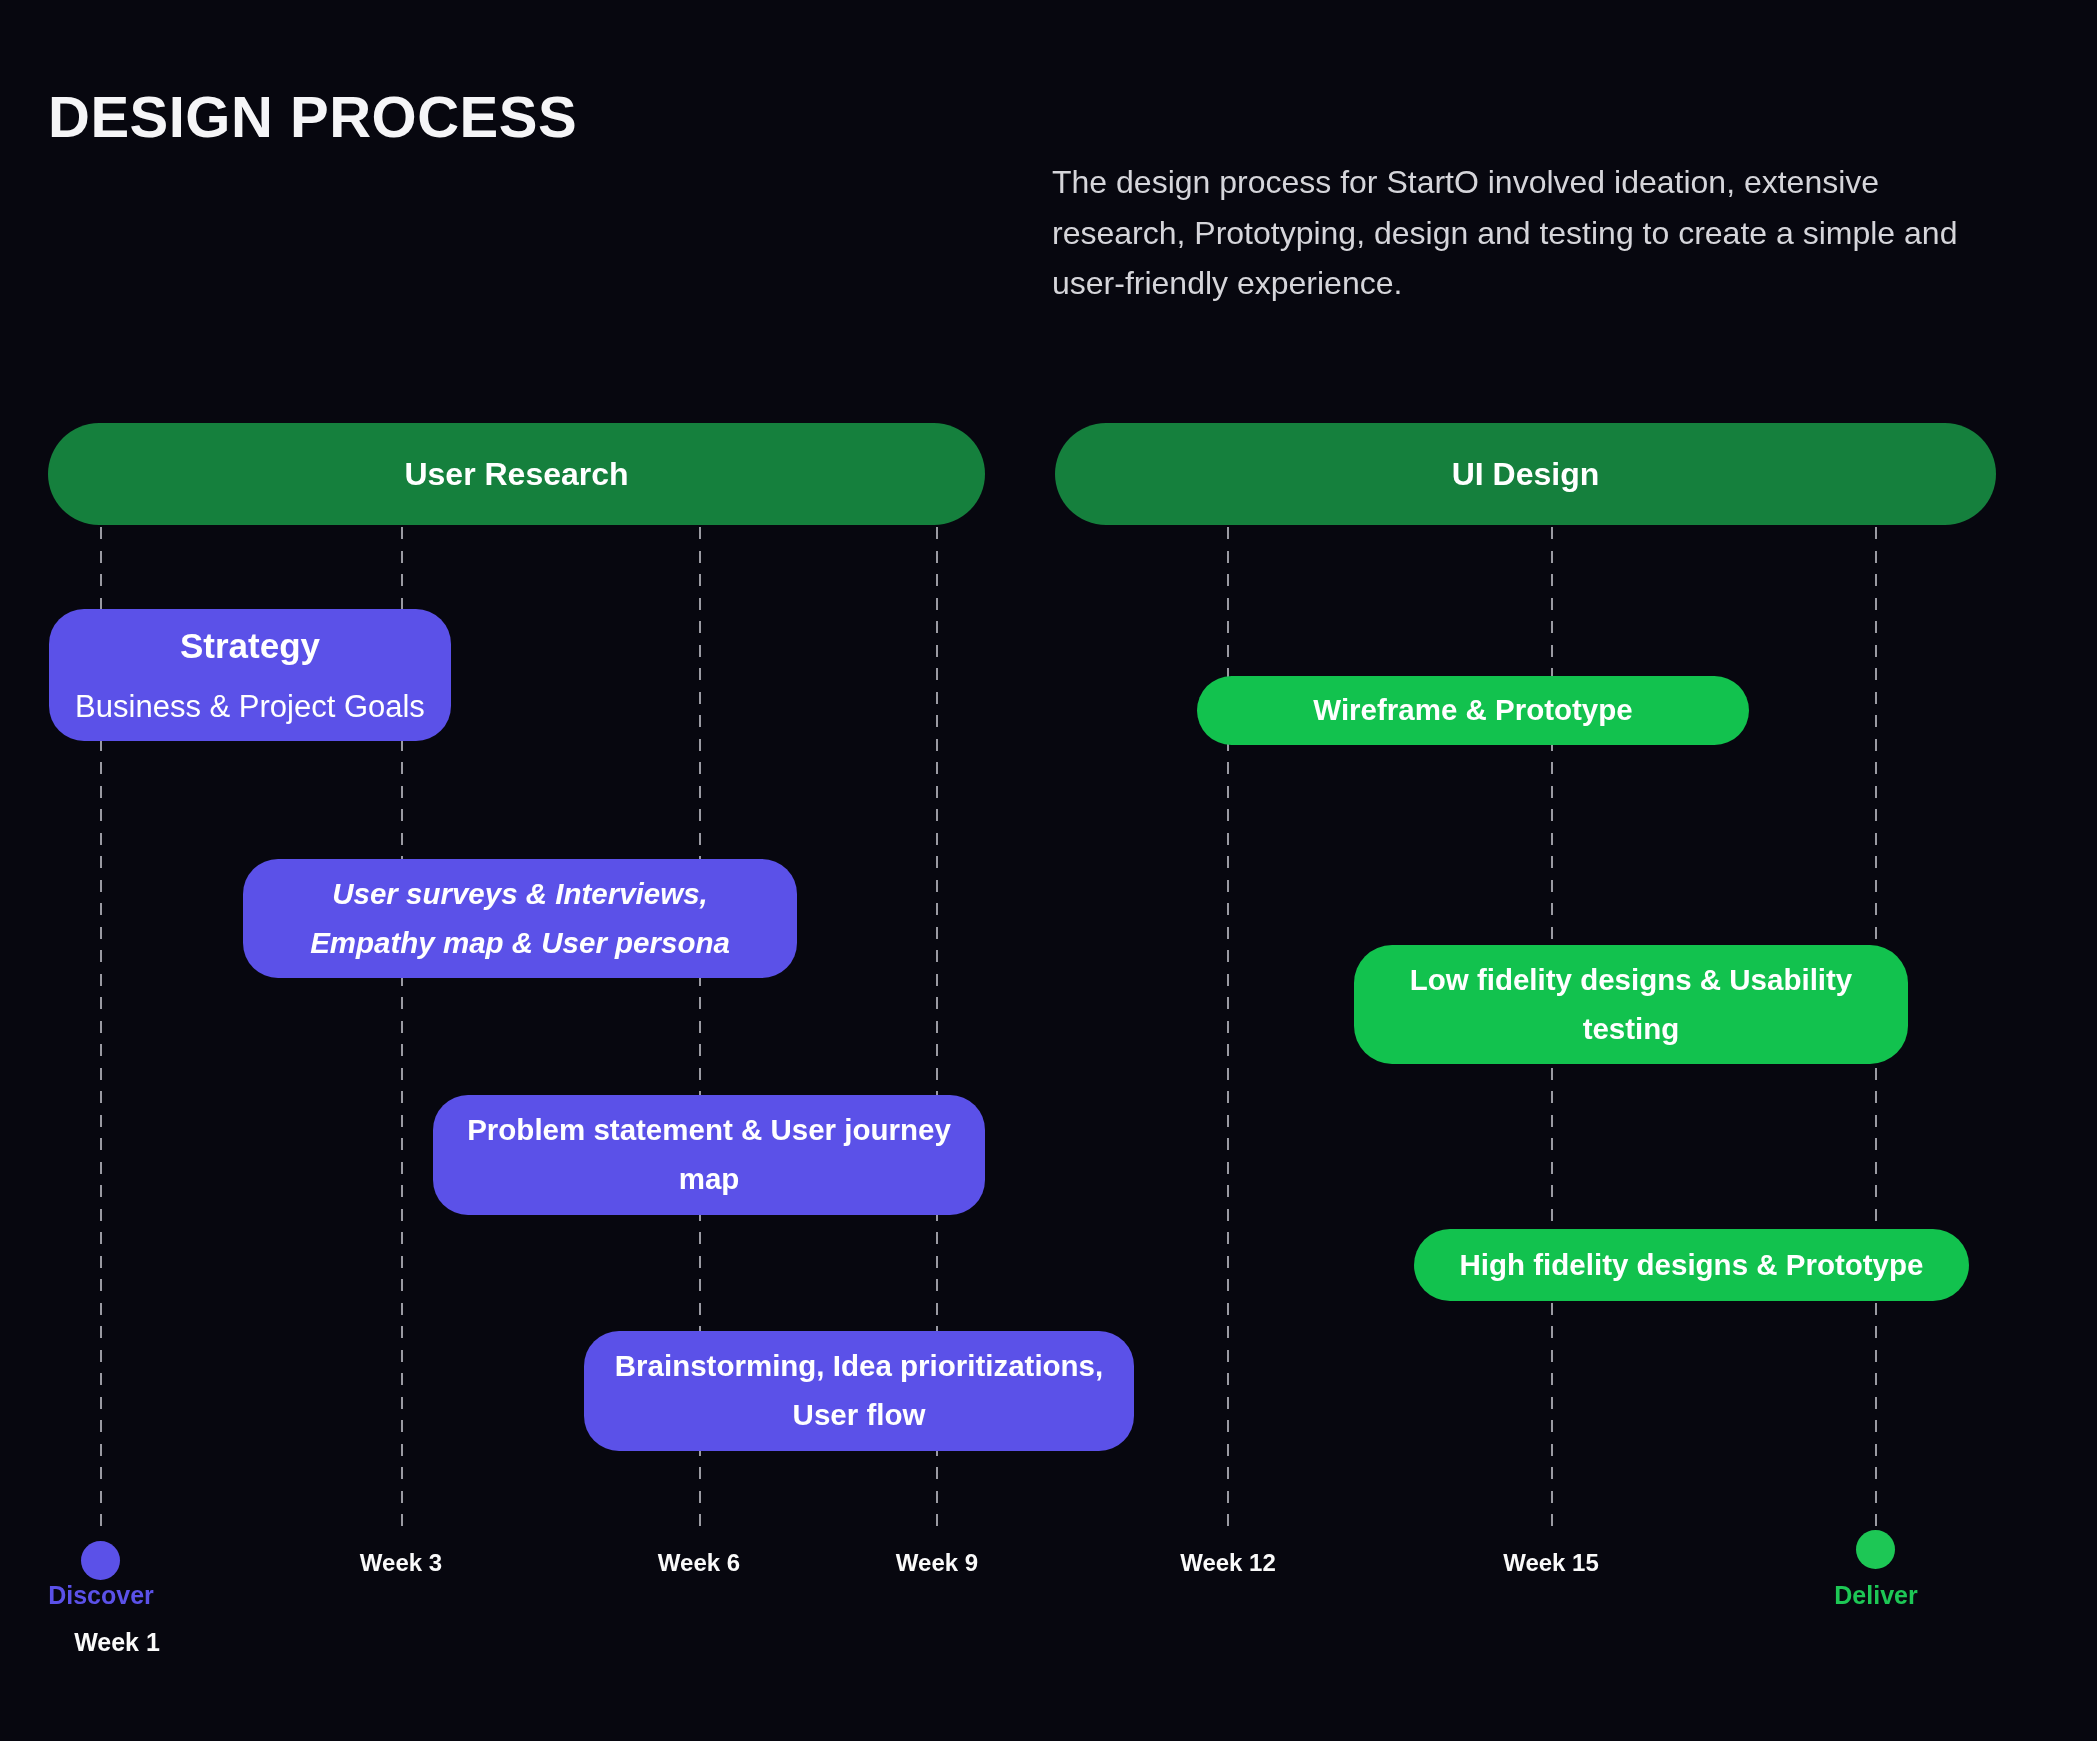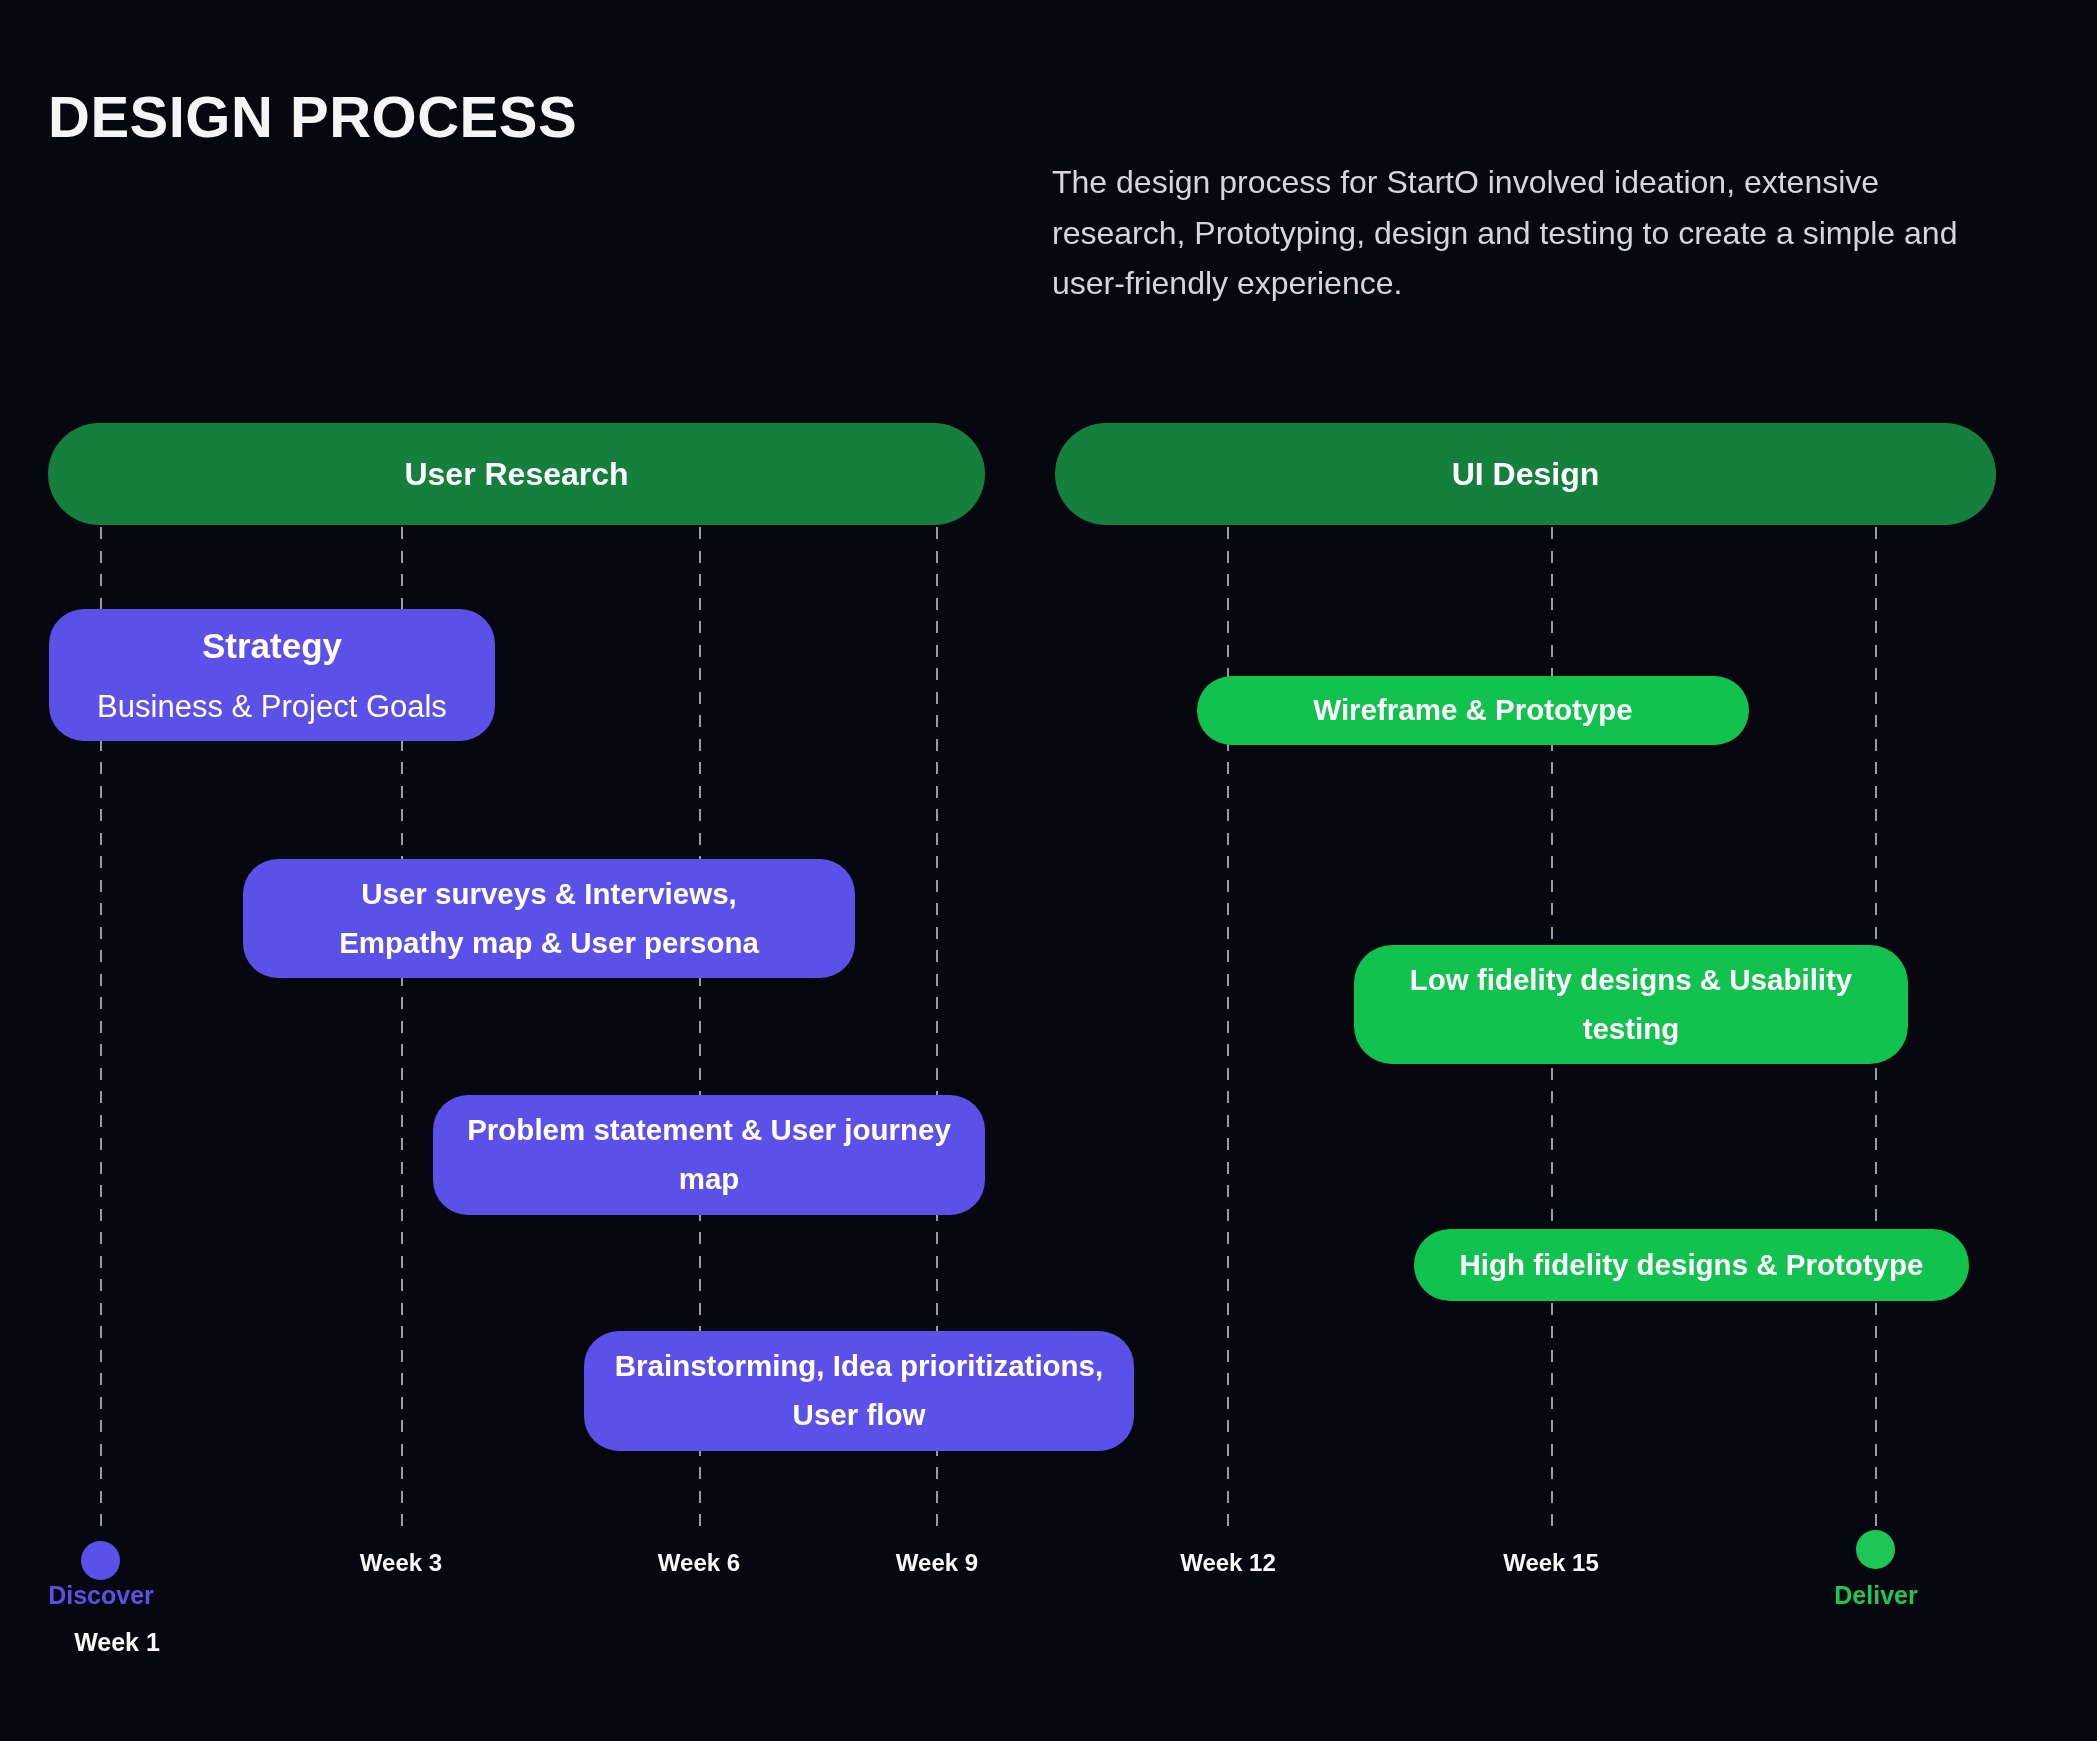--- a/index.html
+++ b/index.html
@@ -94,22 +94,22 @@
     font-size: 35px;
     font-weight: bold;
     line-height: 1.15;
   }
   .task-subtitle {
     font-size: 31px;
     font-weight: 400;
     line-height: 1.15;
     margin-top: 23px;
   }
-  .t-strategy   { left: 49px;   top: 609px; width: 446px;  height: 132px; }
-  .t-surveys    { left: 243px;  top: 859px; width: 612px; height: 119px; }
+  .t-strategy   { left: 49px;   top: 609px; width: 402px;  height: 132px; }
+  .t-surveys    { left: 243px;  top: 859px; width: 554px; height: 119px; font-style: italic; }
   .t-problem    { left: 433px;  top: 1095px; width: 552px; height: 120px; }
   .t-brainstorm { left: 584px; top: 1331px; width: 550px; height: 120px; }
   .t-wireframe  { left: 1197px; top: 676px; width: 552px; height: 69px; border-radius: 35px; }
   .t-lowfi      { left: 1354px; top: 945px; width: 554px; height: 119px; border-radius: 38px; }
   .t-hifi       { left: 1414px; top: 1229px; width: 555px; height: 72px; border-radius: 36px; }
 
   .dot {
     position: absolute;
     width: 39px;
     height: 39px;

